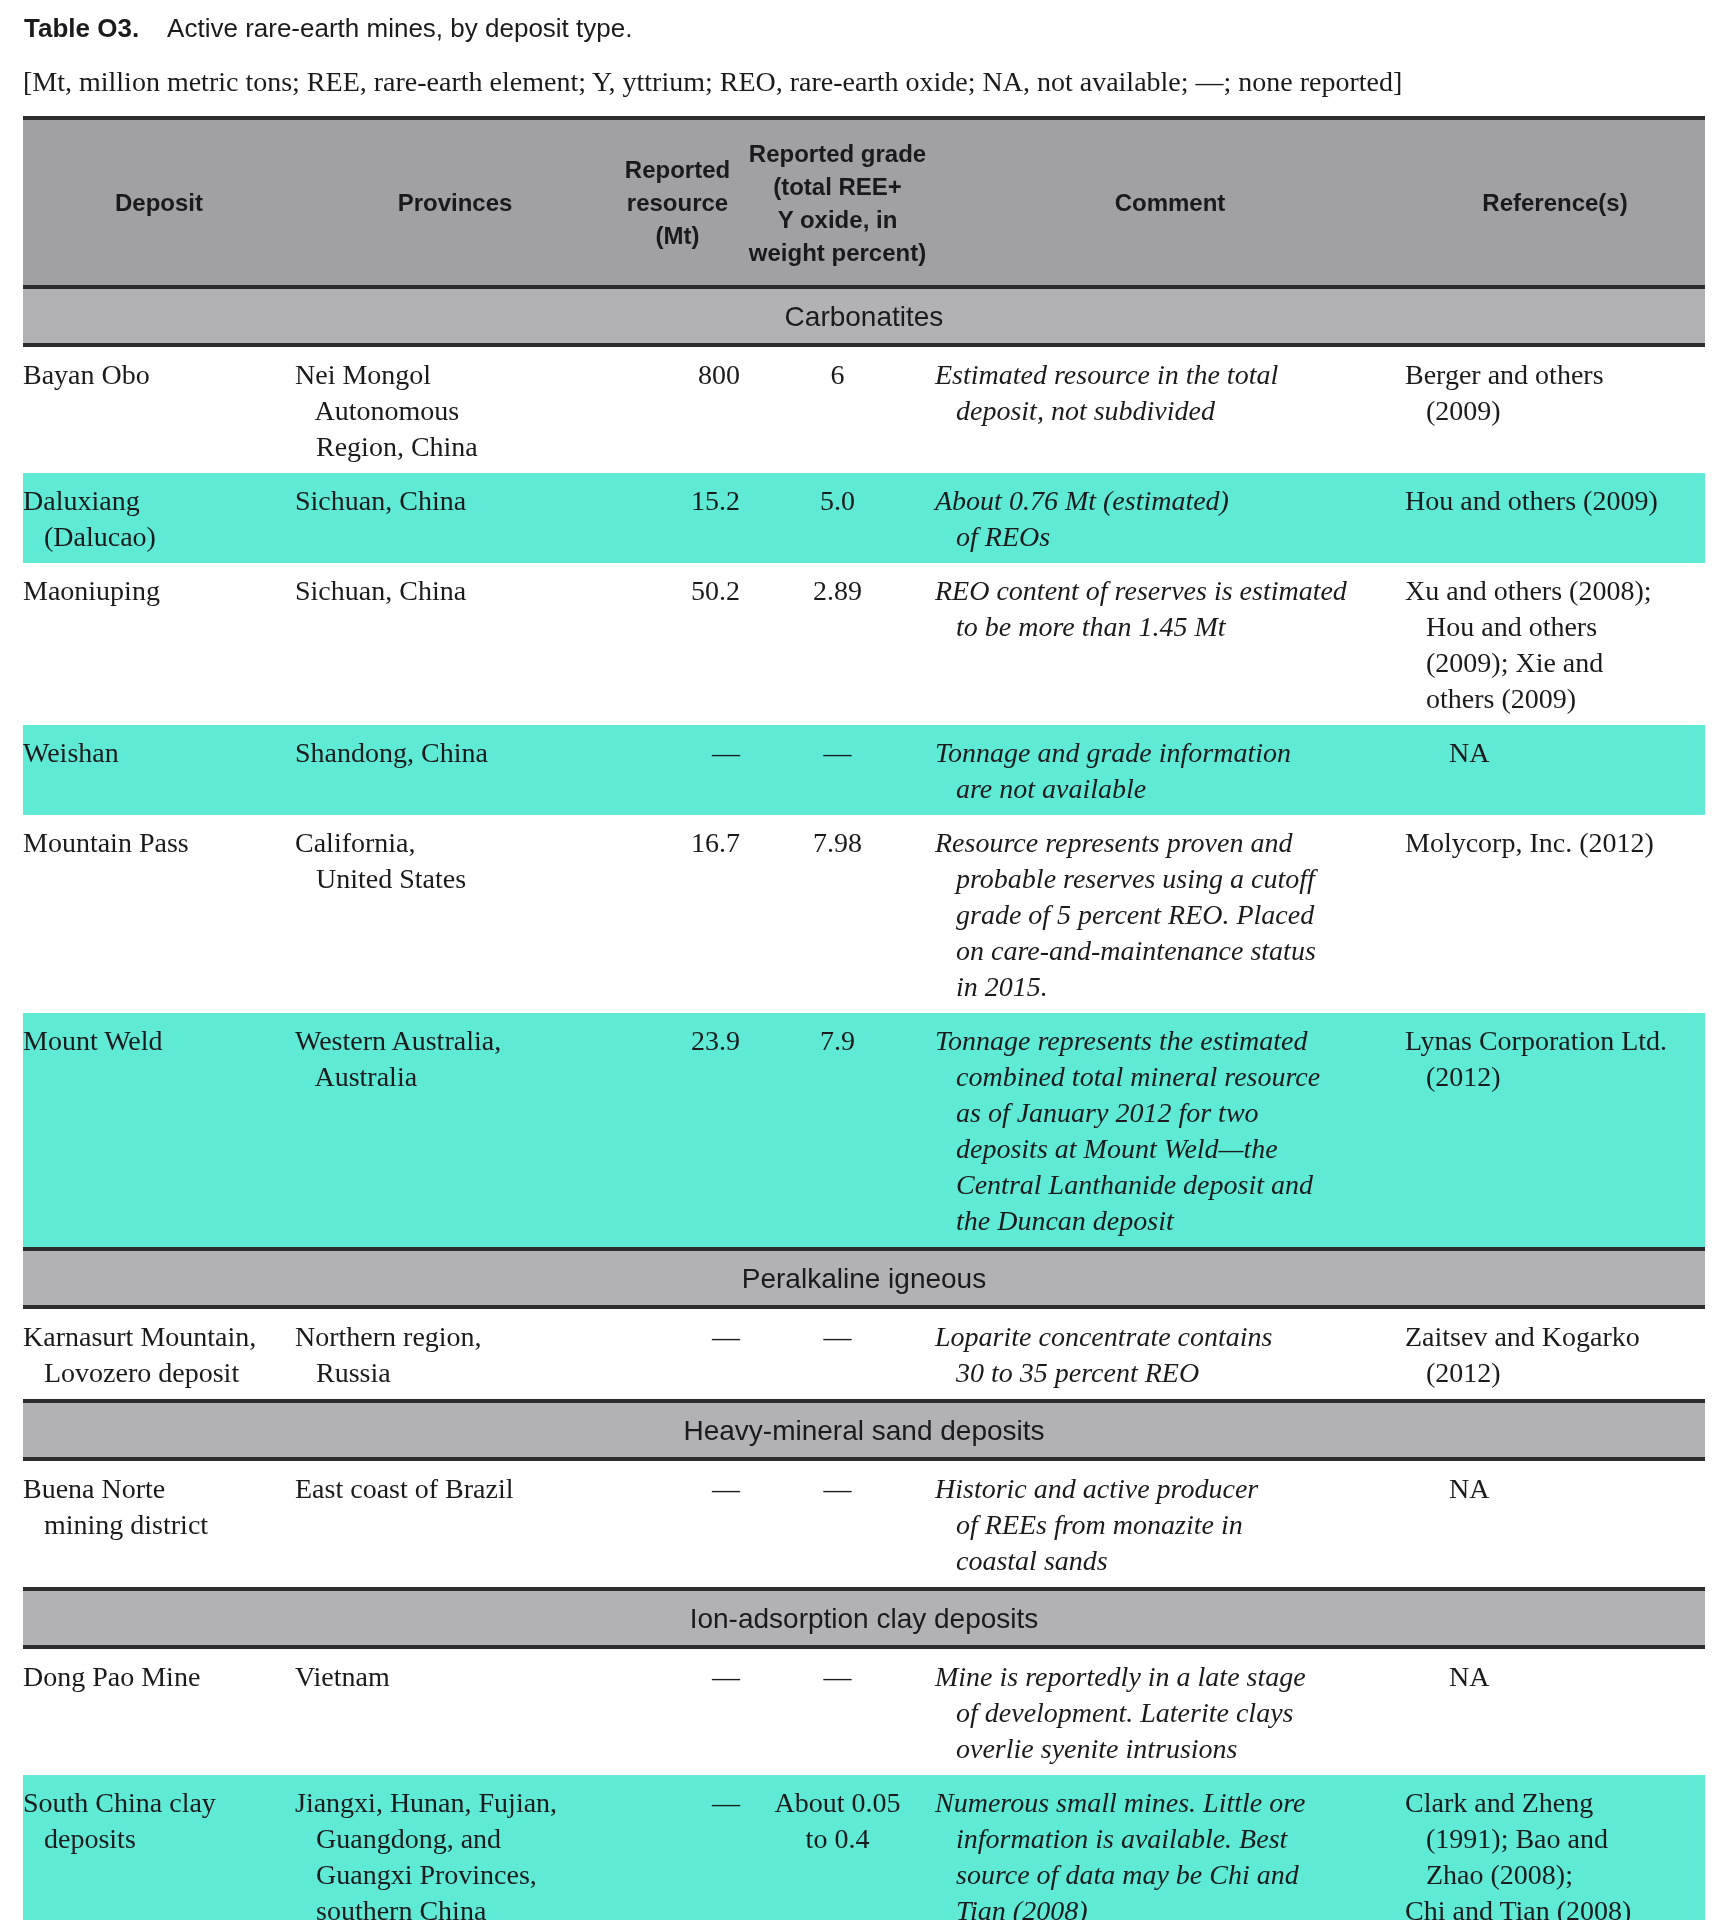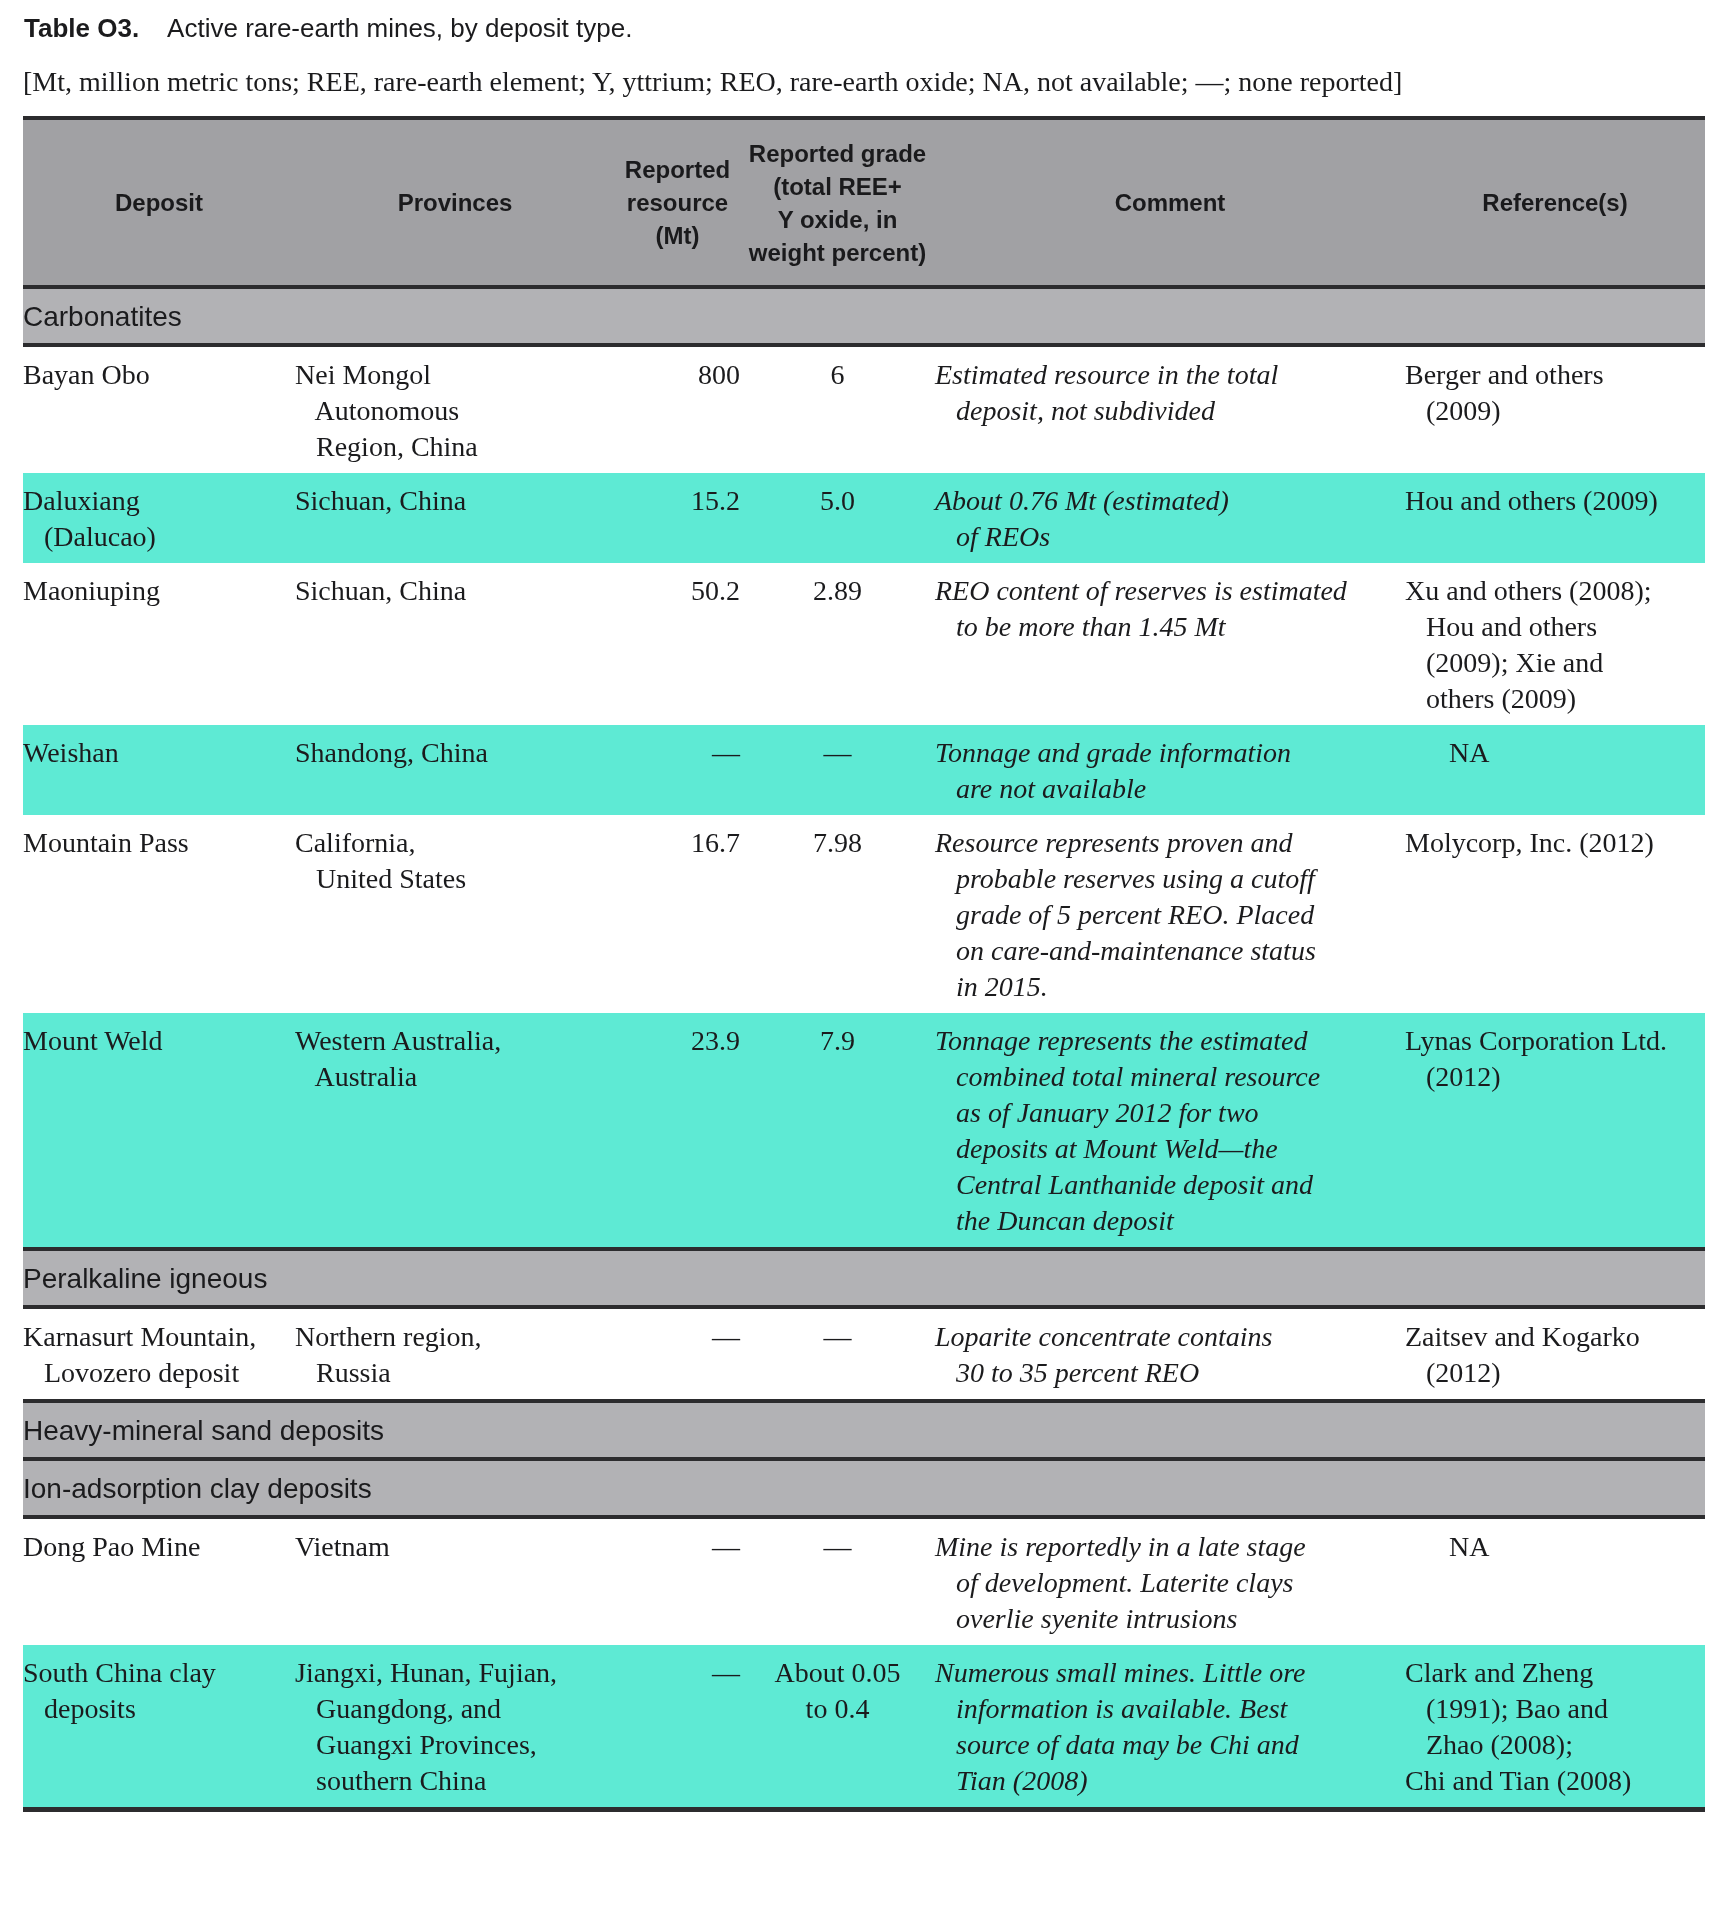--- a/index.html
+++ b/index.html
@@ -22,21 +22,21 @@
   table.ree th{
     background:#a1a1a4;
     font-family:"Liberation Sans", sans-serif;font-weight:bold;font-size:24px;line-height:33px;
     color:#1a1a1c;text-align:center;vertical-align:middle;
     white-space:pre-line;height:165px;padding:0;
     border-bottom:4px solid #2c2c2e;
   }
   tr.band td{
     background:#b2b2b5;
     font-family:"Liberation Sans", sans-serif;font-size:28px;line-height:33px;
-    vertical-align:middle;white-space:normal;
+    text-align:center;vertical-align:middle;white-space:normal;
     padding:6px 0;border-top:4px solid #2c2c2e;border-bottom:4px solid #2c2c2e;
   }
   table.ree td{
     vertical-align:top;font-size:28px;line-height:36px;
     padding:10px 0 8px 0;white-space:pre;
   }
   tr.alt td{background:#5eead4;}
   td.c-dep{padding-left:12px;}
   td.c-loc{padding-left:12px;}
   td.c-res{text-align:right;}
@@ -169,20 +169,31 @@
         <td class="c-grd">—</td>
         <td class="c-com">Loparite concentrate contains
    30 to 35 percent REO</td>
         <td class="c-ref">Zaitsev and Kogarko
    (2012)</td>
       </tr>
 
       <tr class="band">
         <td colspan="6">Heavy-mineral sand deposits</td>
       </tr>
+      <tr class="data-row">
+        <td class="c-dep">Buena Norte
+   mining district</td>
+        <td class="c-loc">East coast of Brazil</td>
+        <td class="c-res">—</td>
+        <td class="c-grd">—</td>
+        <td class="c-com">Historic and active producer
+   of REEs from monazite in
+   coastal sands</td>
+        <td class="c-ref na">NA</td>
+      </tr>
 
       <tr class="band">
         <td colspan="6">Ion-adsorption clay deposits</td>
       </tr>
       <tr class="data-row">
         <td class="c-dep">Dong Pao Mine</td>
         <td class="c-loc">Vietnam</td>
         <td class="c-res">—</td>
         <td class="c-grd">—</td>
         <td class="c-com">Mine is reportedly in a late stage

